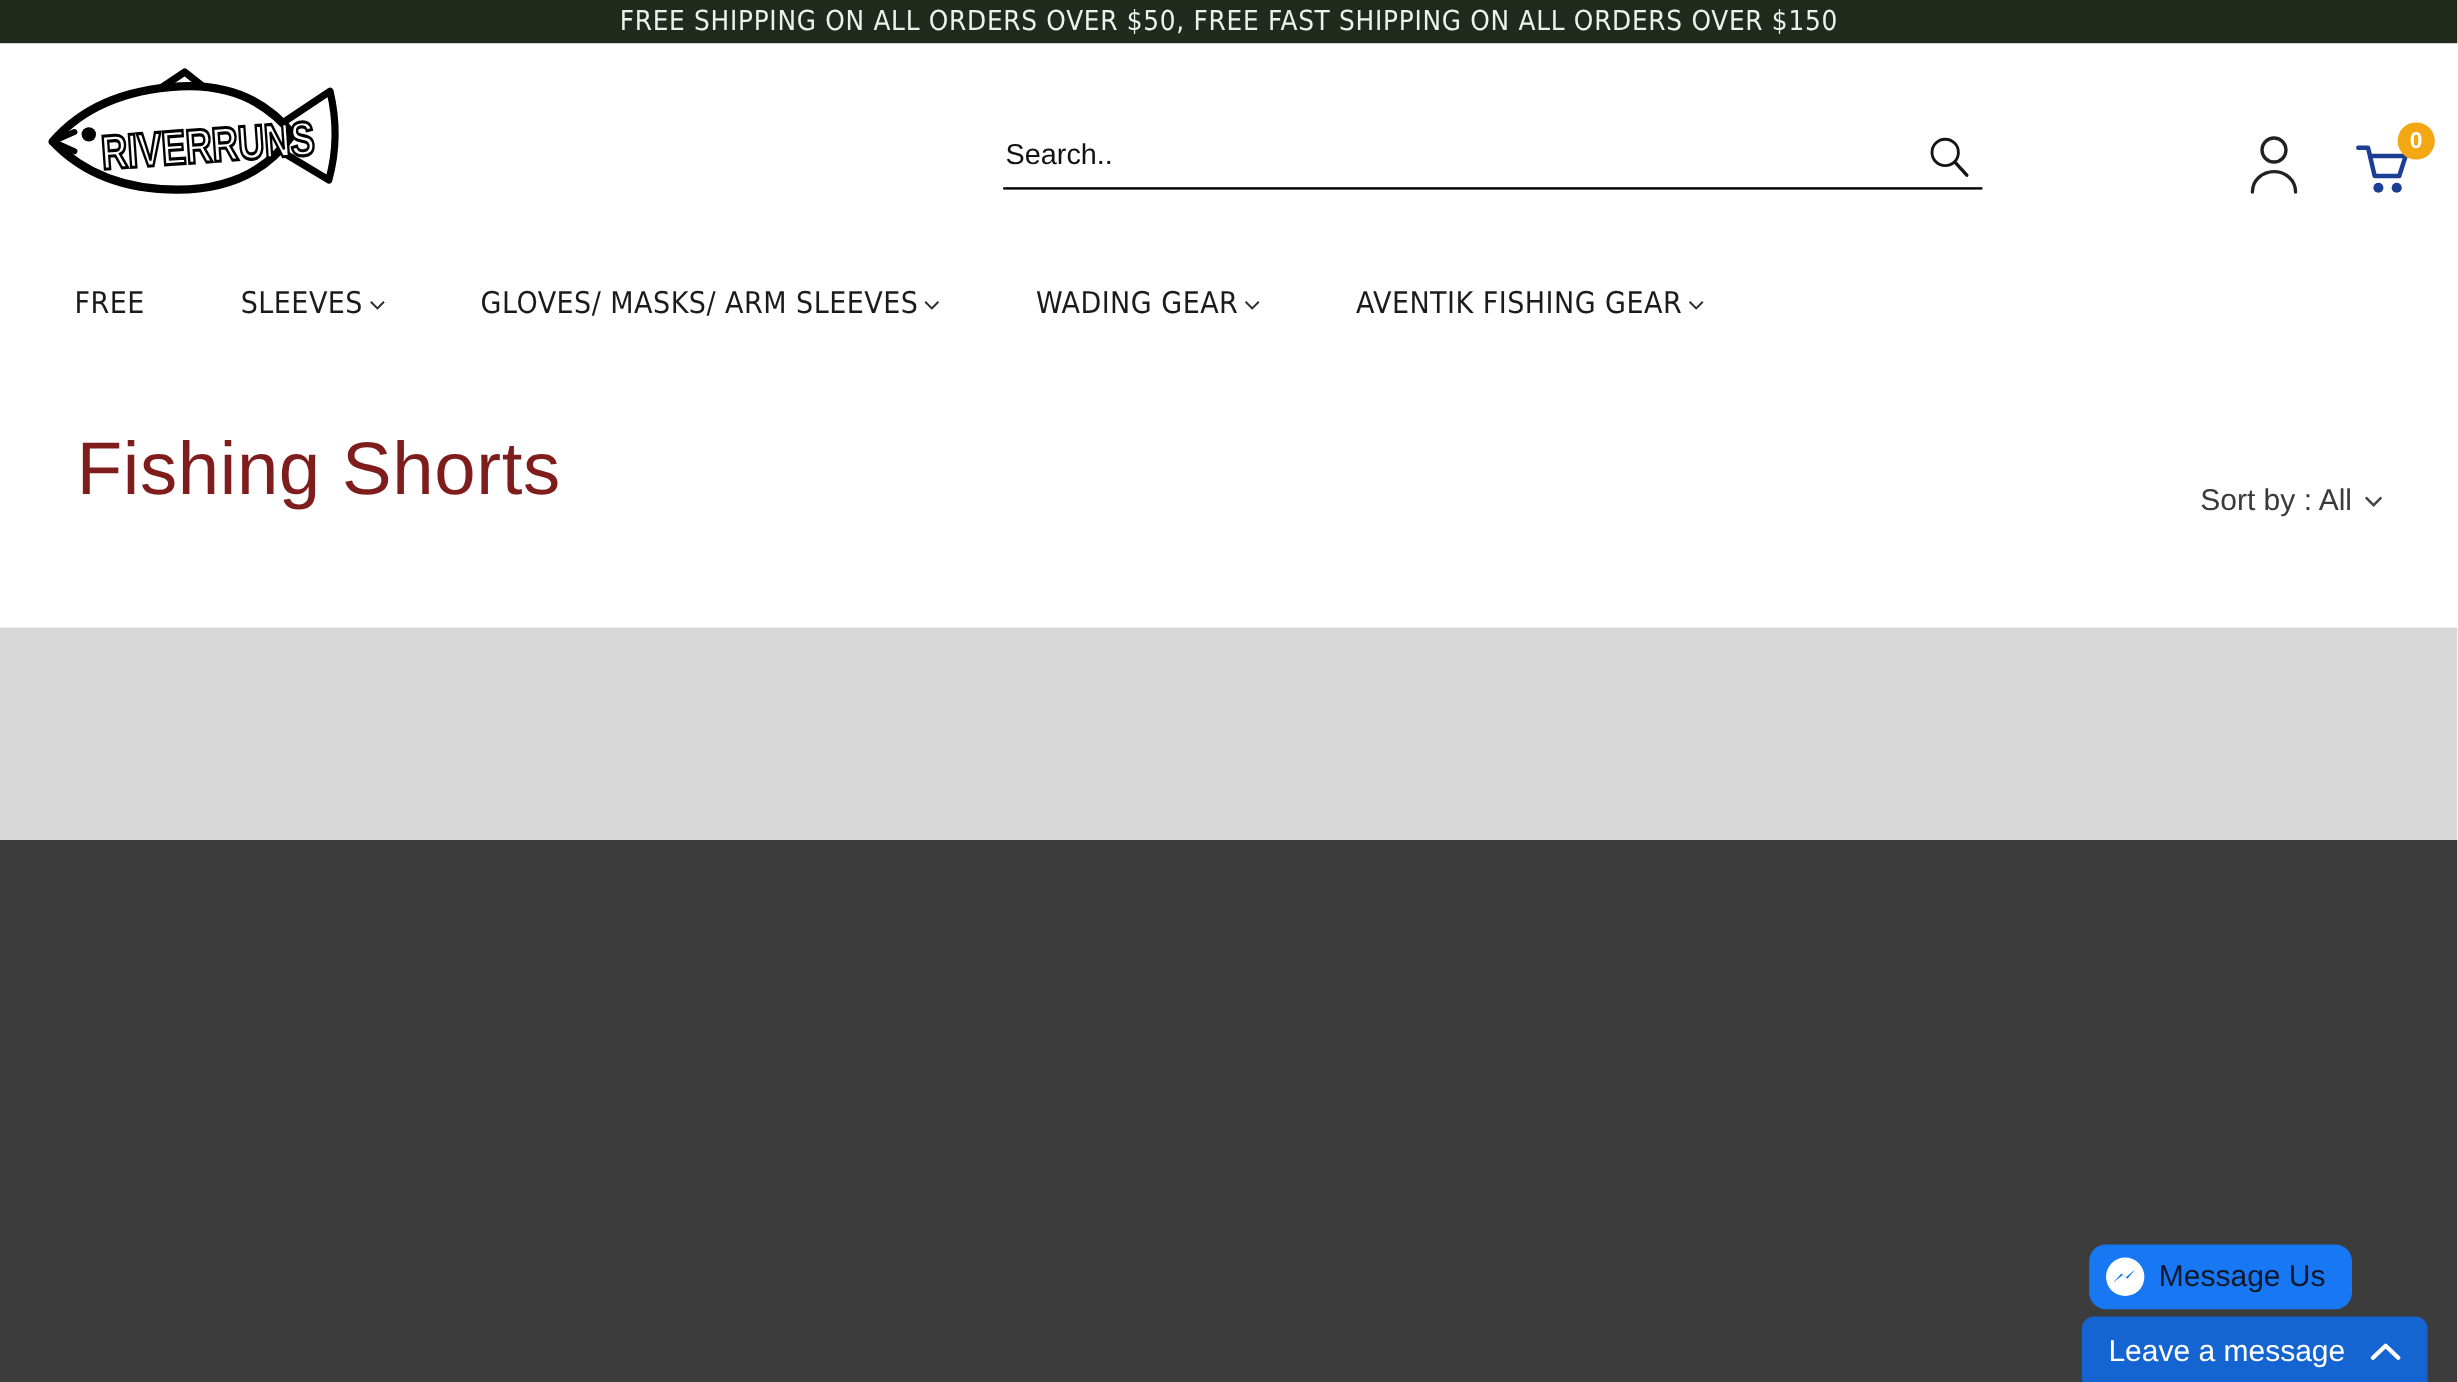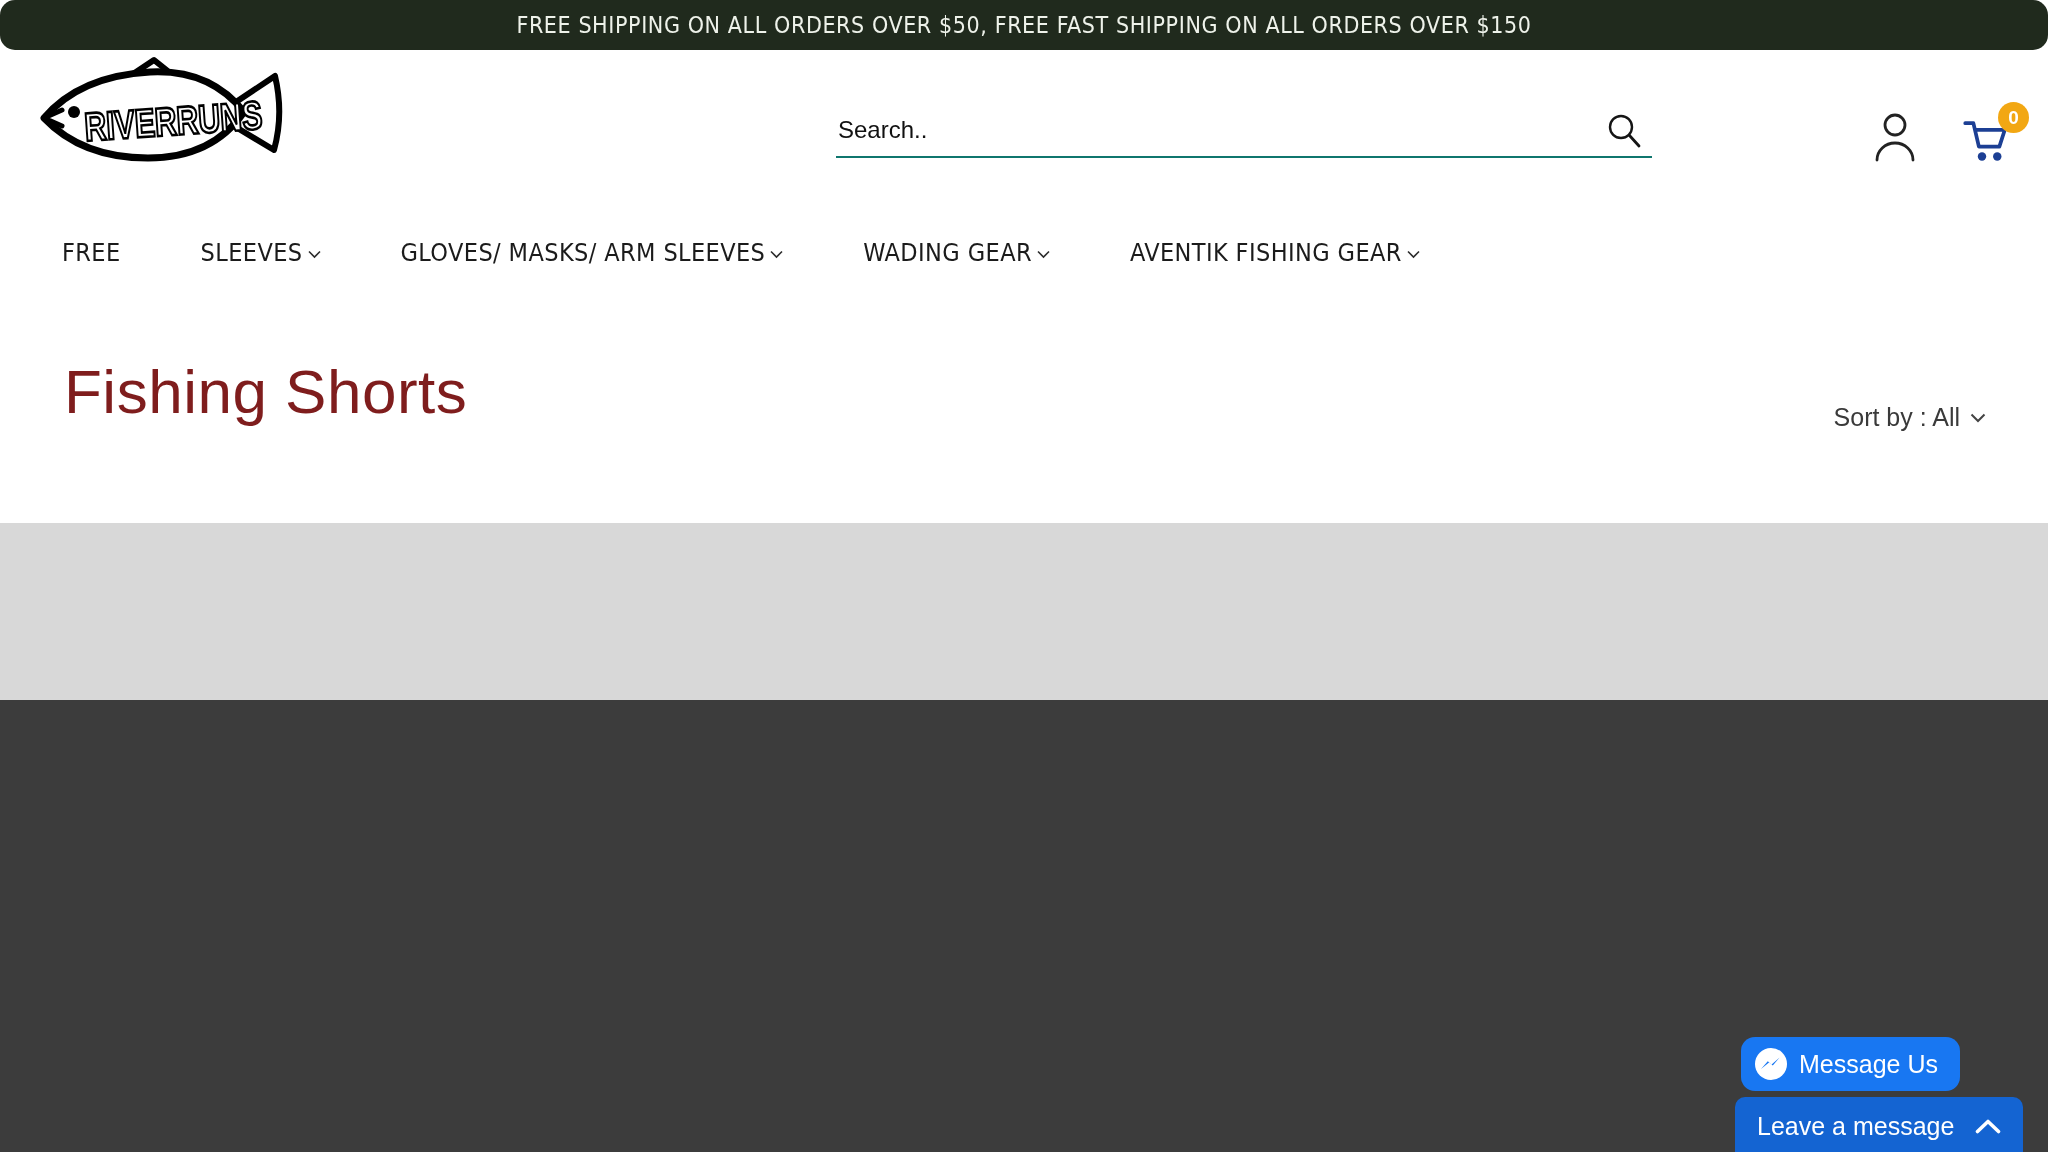--- a/index.html
+++ b/index.html
@@ -2,29 +2,29 @@
 <html style="--banner-bg: #202a1d; --cart-blue: #1c3f94; --badge-orange: #f2a713; --subscribe-navy: #1c3d7d; --newsletter-bg: #d8d8d8; --footer-bg: #3c3c3c; --messenger-blue: #1877f2; --chat-blue: #1464d2;"><head>
 <meta charset="utf-8">
 <style>
   * { margin:0; padding:0; box-sizing:border-box; }
   html,body { width:2048px; height:1152px; }
   body { font-family:"Liberation Sans", sans-serif; background:#fff; overflow:hidden; }
   #page { position:relative; width:2048px; height:1152px; background:#fff; overflow:hidden; }
   .cond { font-family:"DejaVu Sans", sans-serif; font-stretch:condensed; }
 
   
-  #top-banner { position:absolute; left:0; top:0; width:2048px; height:50px;
-    background:var(--banner-bg,#202a1d); display:flex; align-items:center; justify-content:center;border-radius:15px; }
+  #top-banner { position:absolute; left:0; top:0; width:2048px; height:36px;
+    background:var(--banner-bg,#202a1d); display:flex; align-items:center; justify-content:center; }
   #top-banner span { color:#eef2ea; font-size:23px; letter-spacing:.6px; }
 
   
   #logo { position:absolute; left:28px; top:56px; width:264px; height:122px; cursor:pointer; }
   #search-wrap { position:absolute; left:836px; top:110px; width:816px; height:58px; }
   #search-input { width:100%; height:48px; border:none; outline:none;
-    border-bottom:2px solid #0f766e; font-size:24px; color:#111; padding:0 52px 6px 2px;
+    border-bottom:2px solid #000000; font-size:24px; color:#111; padding:0 52px 6px 2px;
     font-family:"Liberation Sans", sans-serif; background:transparent; }
   #search-input::placeholder { color:#111; opacity:1; }
   #search-btn { position:absolute; right:6px; top:2px; width:42px; height:42px; border:none;
     background:transparent; cursor:pointer; }
   #account-btn { position:absolute; left:1872px; top:110px; width:46px; height:54px;
     background:transparent; border:none; cursor:pointer; }
   #cart-btn { position:absolute; left:1962px; top:108px; width:70px; height:62px;
     background:transparent; border:none; cursor:pointer; }
   #cart-badge { position:absolute; left:36px; top:-6px; width:31px; height:31px; border-radius:50%;
     background:var(--badge-orange,#f2a713); color:#fff; font-size:19px; font-weight:bold;
@@ -57,21 +57,21 @@
     cursor:pointer; font-stretch:condensed; font-family:"DejaVu Sans", sans-serif; }
 
   
   #footer { position:absolute; left:0; top:700px; width:2048px; height:452px;
     background:var(--footer-bg,#3c3c3c); }
 
   
   #message-us { position:absolute; left:1741px; top:1037px; height:54px; padding:0 22px 0 12px;
     background:var(--messenger-blue,#1877f2); border:none; border-radius:14px; display:flex;
     align-items:center; gap:10px; cursor:pointer; }
-  #message-us span { color:#ffffff; font-size:25px;text-align:right; }
+  #message-us span { color:#0f172a; font-size:25px;text-align:right; }
   #leave-message { position:absolute; left:1735px; top:1097px; width:288px; height:58px;
     background:var(--chat-blue,#1464d2); border:none; border-radius:10px 10px 0 0; display:flex;
     align-items:center; justify-content:space-between; padding:0 22px; cursor:pointer; }
   #leave-message span { color:#fff; font-size:25px; }
 </style>
 </head>
 <body>
 
 <div id="page">
 

